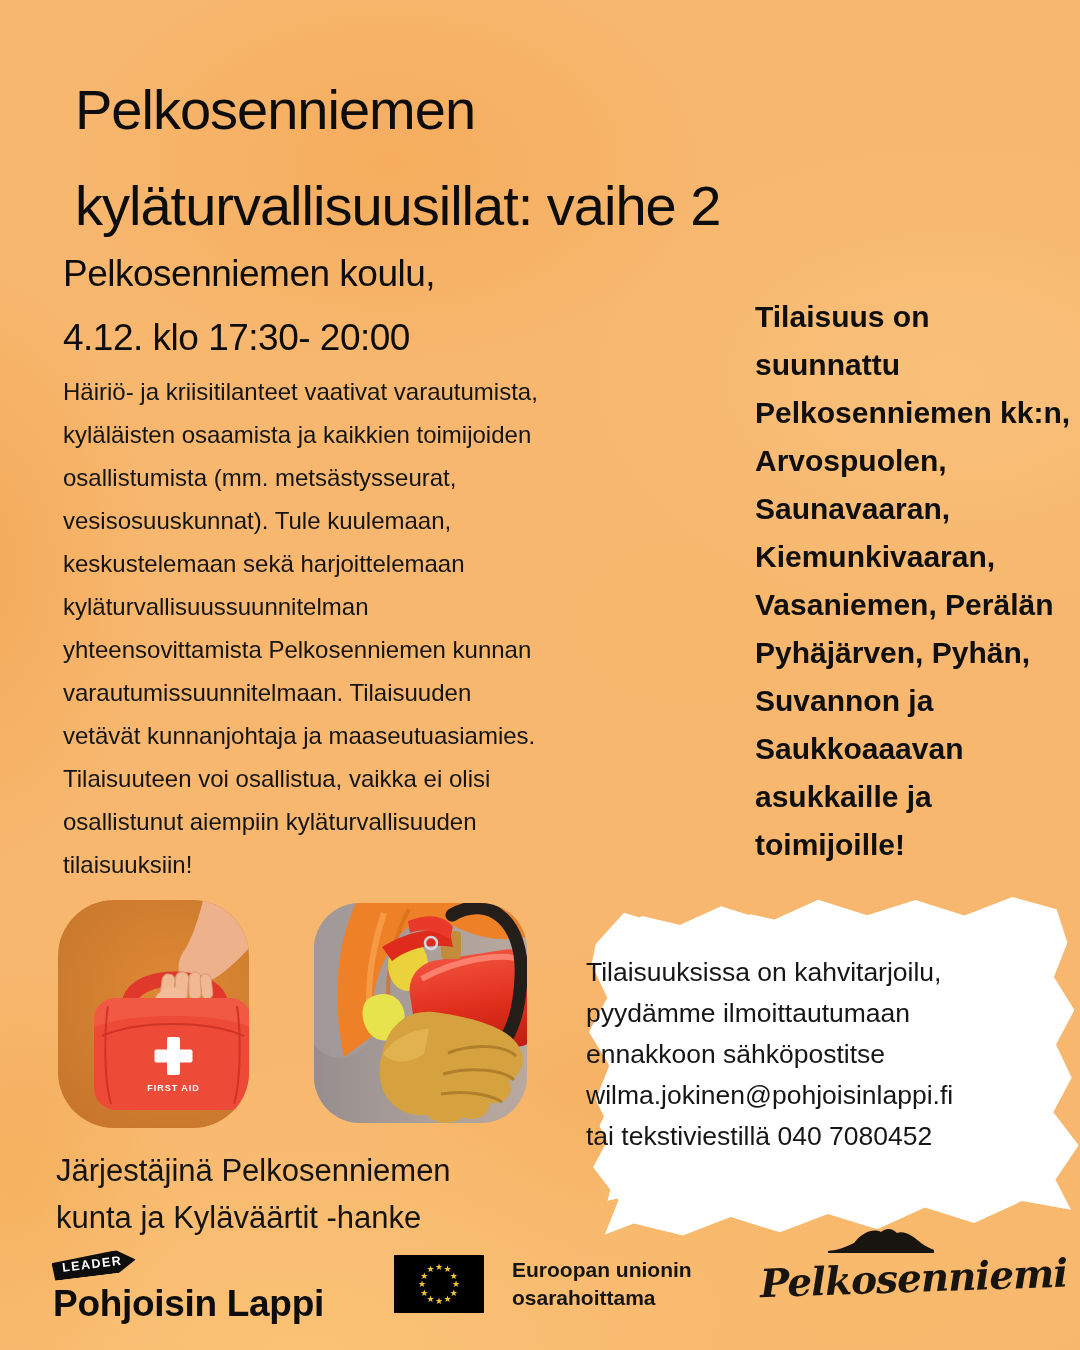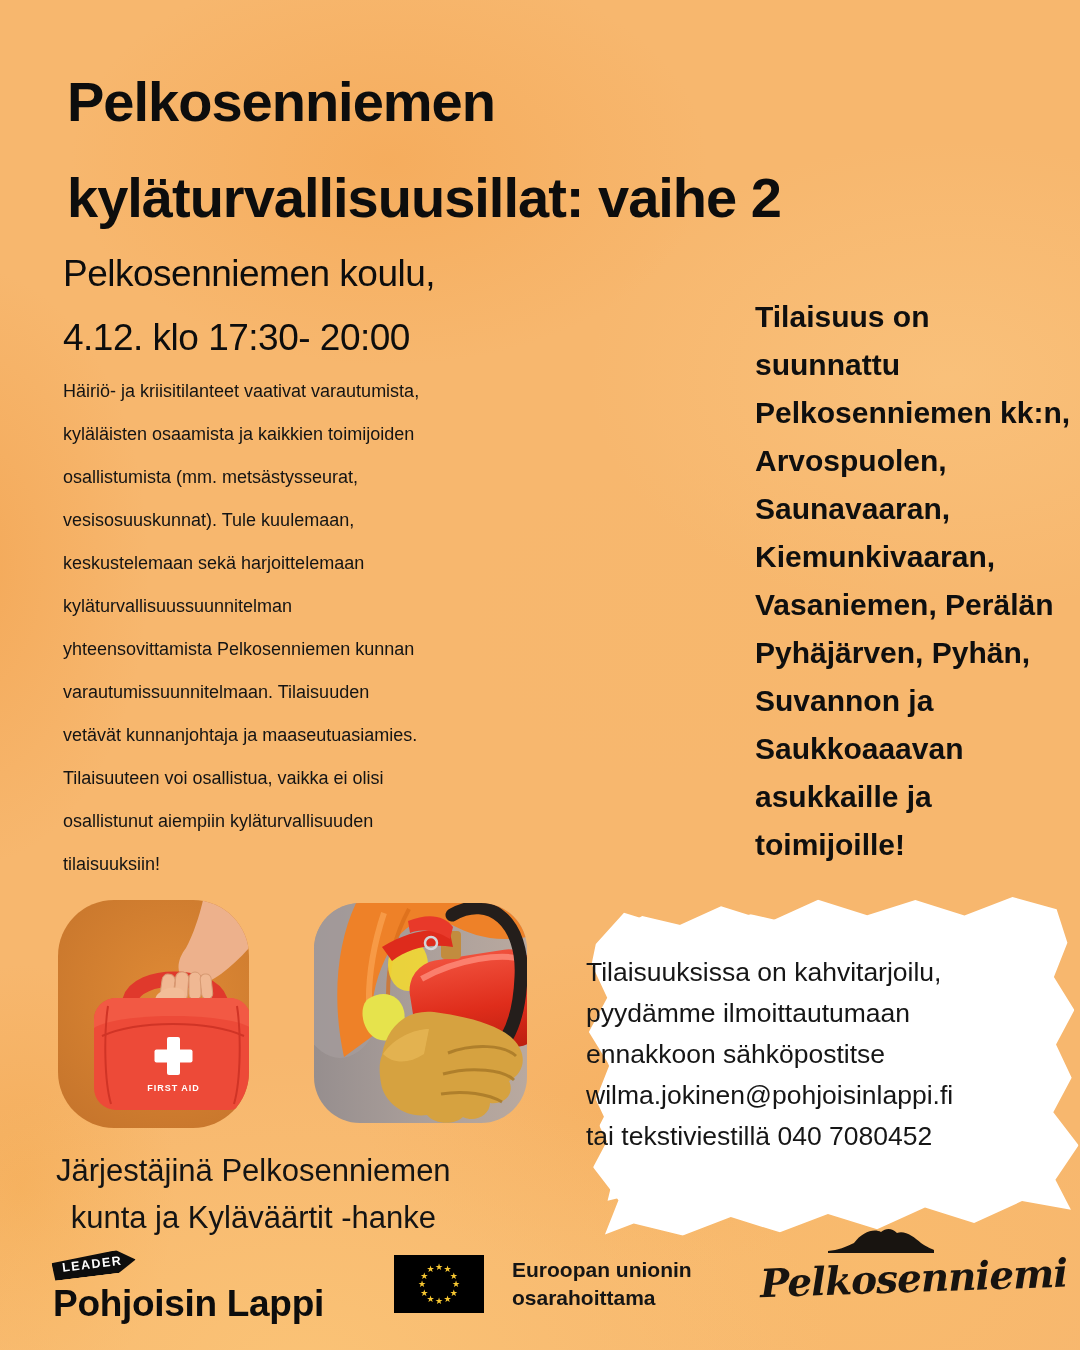--- a/index.html
+++ b/index.html
@@ -16,33 +16,33 @@
       radial-gradient(ellipse 520px 340px at 88% 28%, rgba(252,206,140,.40), rgba(252,206,140,0) 70%),
       radial-gradient(ellipse 320px 230px at 64% 46%, rgba(247,184,108,.45), rgba(247,184,108,0) 72%),
       radial-gradient(ellipse 740px 430px at 28% 101%, rgba(252,201,122,.62), rgba(252,201,122,0) 72%),
       radial-gradient(ellipse 430px 280px at 80% 94%, rgba(250,190,108,.5), rgba(250,190,108,0) 70%),
       radial-gradient(ellipse 220px 320px at 2% 88%, rgba(241,162,68,.45), rgba(241,162,68,0) 70%),
       radial-gradient(ellipse 380px 240px at 58% 82%, rgba(244,168,80,.35), rgba(244,168,80,0) 70%);
   }
   .abs{position:absolute;}
   
   .title{
-    left:63px;top:50px;margin:4px;
-    font-size:56px;font-weight:bold;letter-spacing:-1px;
+    left:63px;top:50px;margin:12px;
+    font-size:56px;font-weight:normal;letter-spacing:-1px;
     line-height:96px;white-space:nowrap;color:#0d0d0d;
   }
   .subtitle{
     left:63px;top:242px;
     font-size:37px;font-weight:normal;letter-spacing:-.5px;
     line-height:64px;white-space:nowrap;color:#0d0d0d;
   }
   
   .body-text{
     left:63px;top:370px;
-    font-size:18px;font-weight:normal;
+    font-size:24px;font-weight:normal;
     line-height:43px;white-space:nowrap;color:#141414;
   }
   .right-col{
     left:755px;top:293px;
     font-size:30px;font-weight:bold;
     line-height:48px;white-space:nowrap;color:#0f0f0f;
   }
   
   .photo{overflow:hidden;border-radius:56px;}
   .photo svg{display:block;}
@@ -60,21 +60,21 @@
     background:#fff;transform:rotate(.6deg);
     clip-path:polygon(1% 9%,9% 2%,21% 6%,33% 1%,45% 5%,57% 1%,69% 5%,81% 1%,93% 5%,99% 10%,97% 22%,100% 34%,96% 46%,99% 58%,96% 70%,99% 82%,94% 95%,82% 92%,70% 98%,58% 93%,46% 99%,34% 94%,22% 99%,10% 94%,2% 97%,4% 84%,0% 72%,4% 60%,1% 48%,4% 36%,0% 24%);
   }
   .contact-text{
     position:absolute;left:0;top:58px;width:100%;
     text-align:left;font-size:26.5px;line-height:41px;color:#161616;
   }
   
   .footer-org{
     left:56px;top:1147px;
-    font-size:31px;line-height:47px;white-space:nowrap;color:#141414;text-align:center;
+    font-size:31px;line-height:47px;white-space:nowrap;color:#141414;
   }
   .leader-badge{
     left:52px;top:1253px;width:84px;height:23px;
     background:#0d0d0d;transform:rotate(-7deg);
     clip-path:polygon(0 22%,78% 0,100% 50%,78% 100%,2% 100%);
   }
   .leader-badge span{
     display:block;padding-left:10px;
     font-size:12.5px;font-weight:bold;letter-spacing:1.5px;
     line-height:23px;color:#fff;

